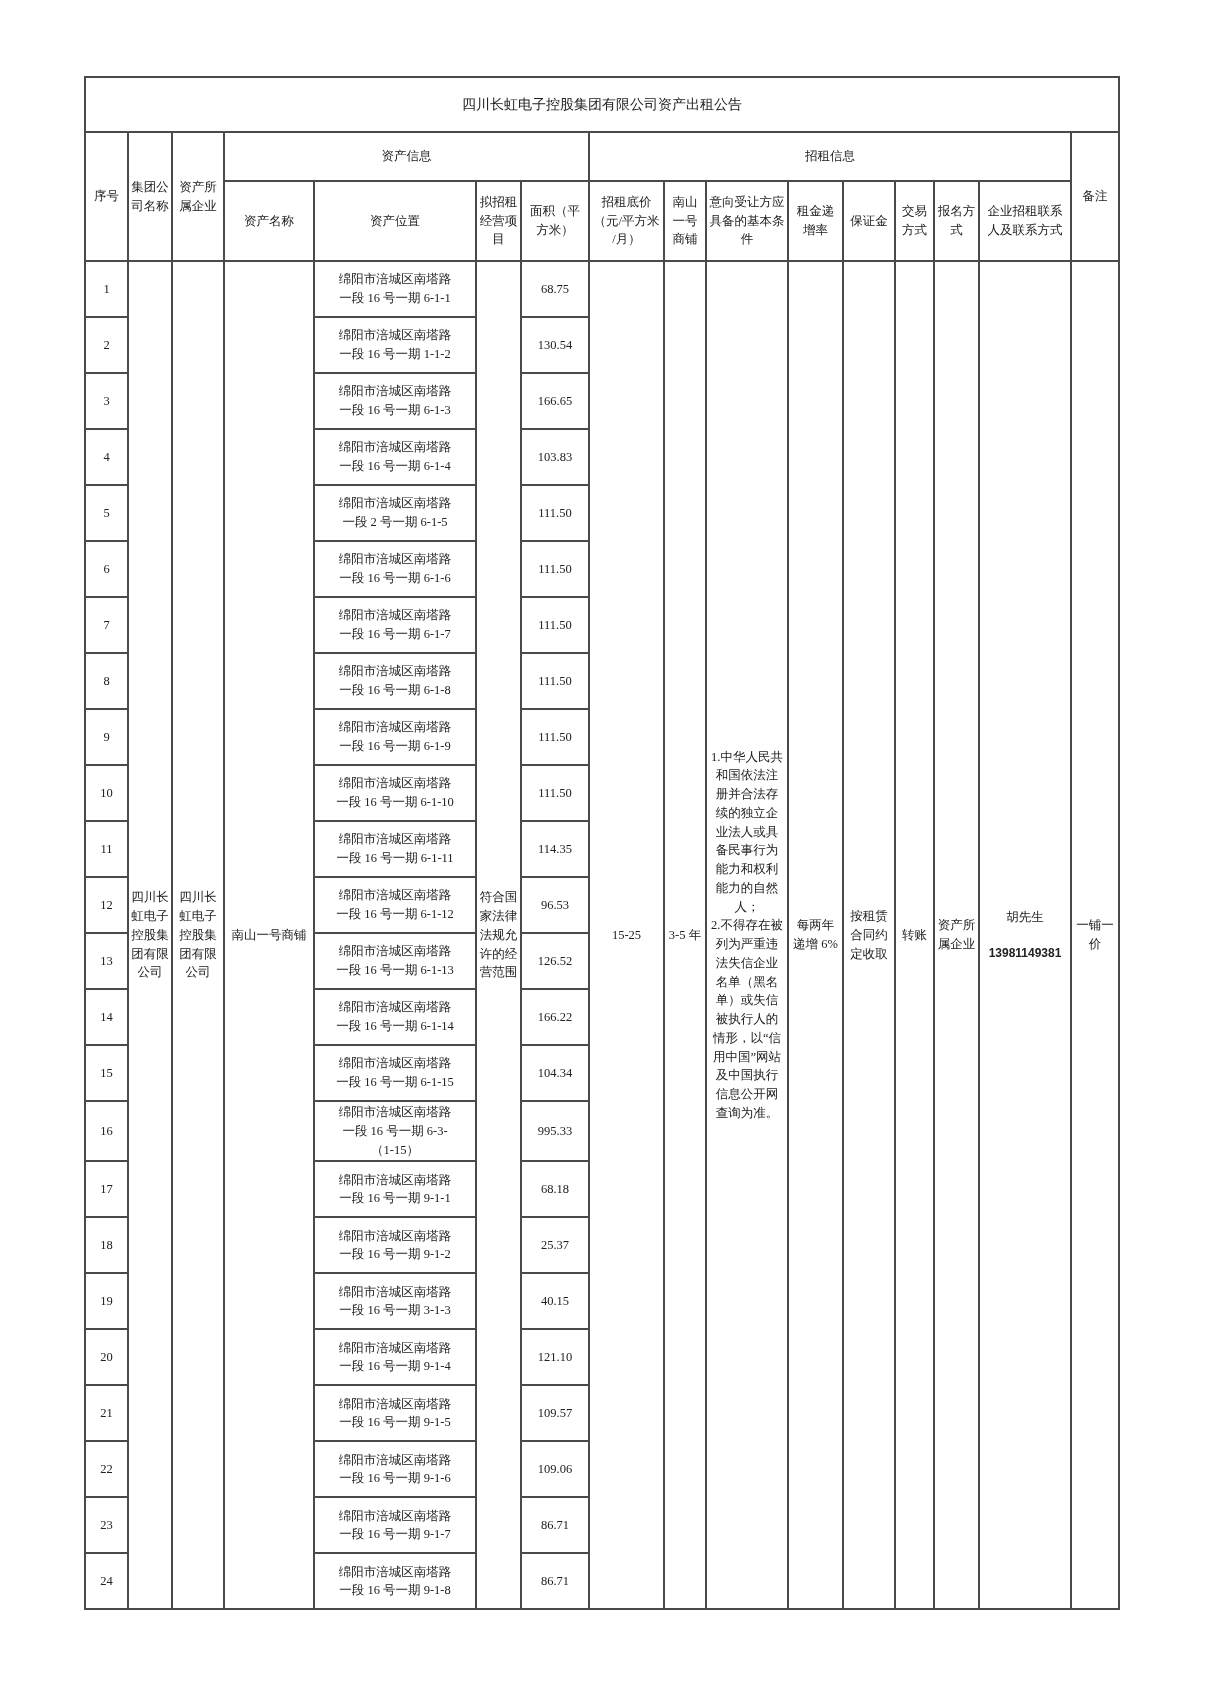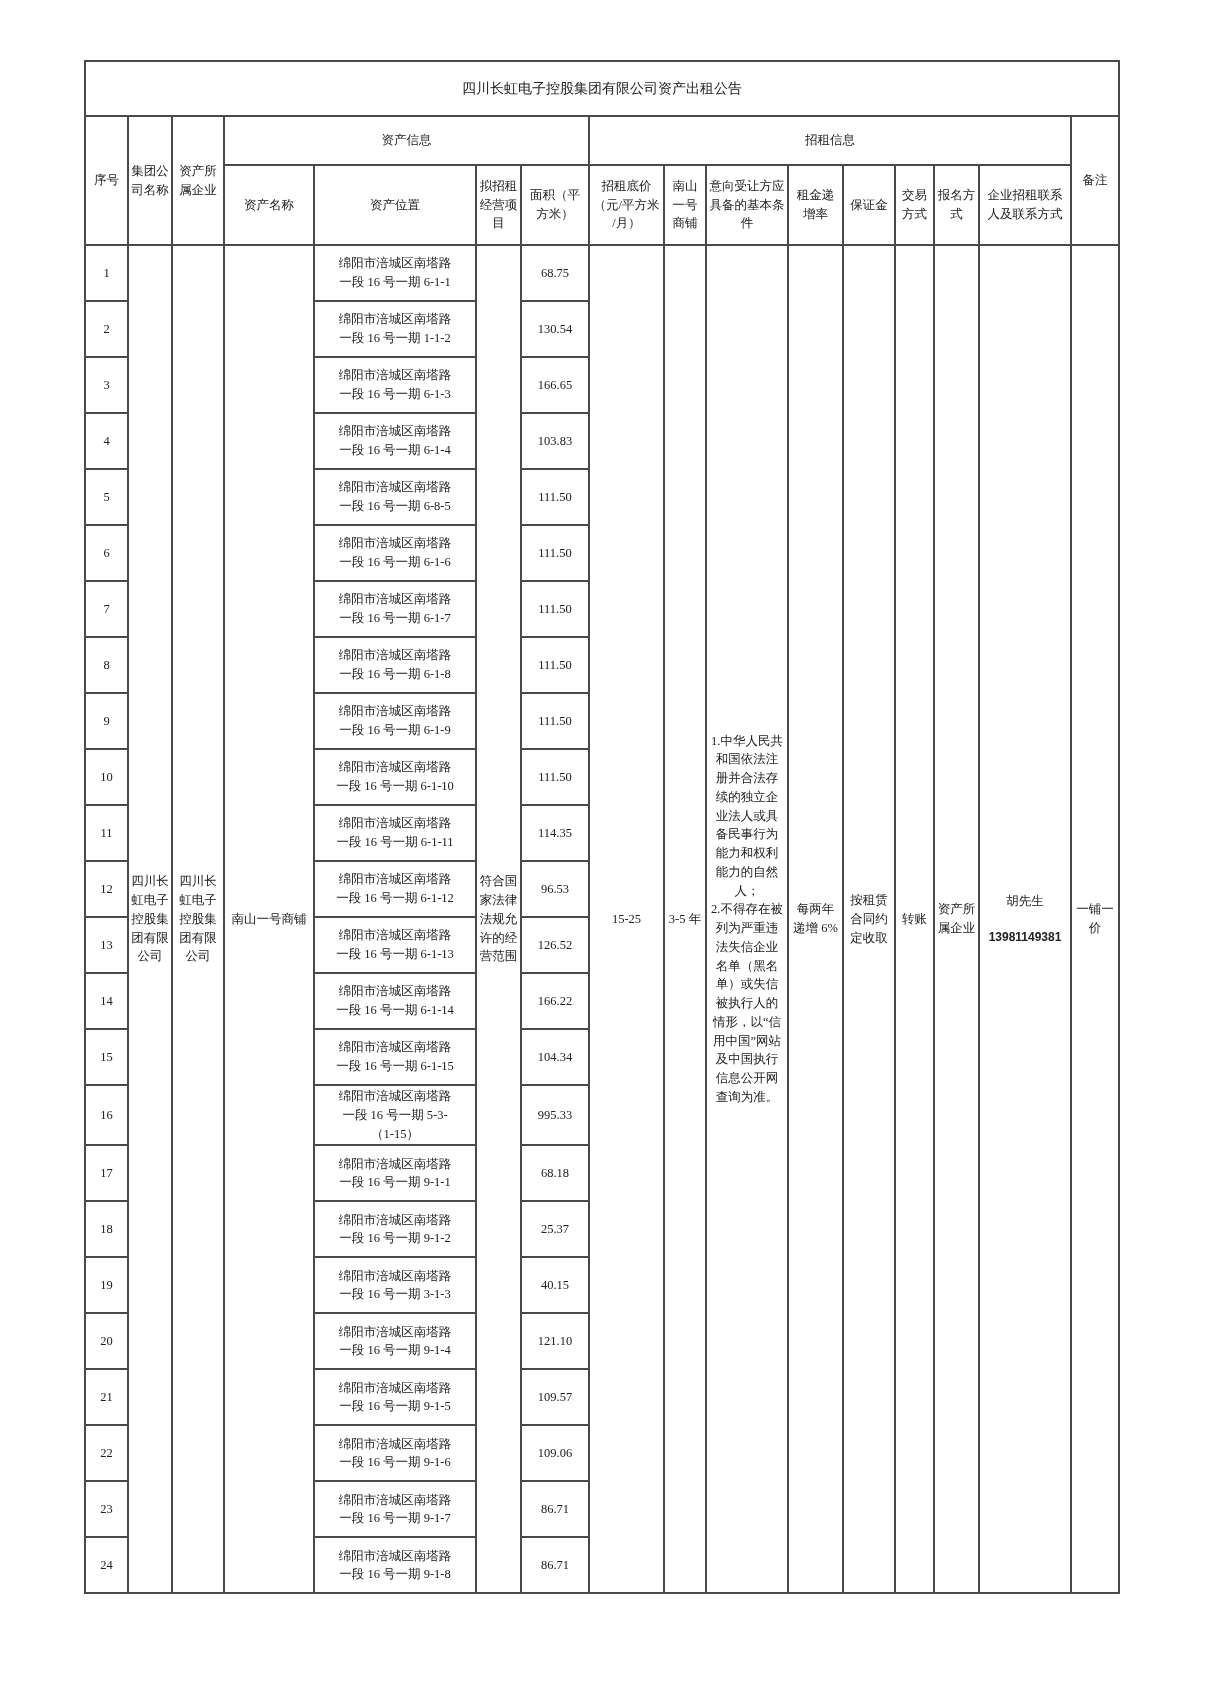--- a/index.html
+++ b/index.html
@@ -1,21 +1,21 @@
 <!DOCTYPE html>
 <html><head>
 <meta charset="utf-8">
 <style>
   html,body{margin:0;padding:0;background:#ffffff;}
   body{
     width:1208px;height:1708px;position:relative;
     font-family:"Liberation Serif","DejaVu Serif",serif;
     color:#212121;
   }
-  .sheet{position:absolute;left:84px;top:60px;}
+  .sheet{position:absolute;left:84px;top:76px;}
   table{border-collapse:collapse;table-layout:fixed;width:1034px;}
   th,td{
     border:2px solid #4a4a4a;
     text-align:center;vertical-align:middle;
     font-weight:normal;
     font-size:12.5px;line-height:1.5;
     padding:1px 2px;
     white-space:pre-line;
     overflow:hidden;
   }
@@ -115,21 +115,21 @@
           <td class="loc">绵阳市涪城区南塔路一段 16 号一期 6-1-3</td>
           <td>166.65</td>
         </tr>
         <tr>
           <td>4</td>
           <td class="loc">绵阳市涪城区南塔路一段 16 号一期 6-1-4</td>
           <td>103.83</td>
         </tr>
         <tr>
           <td>5</td>
-          <td class="loc">绵阳市涪城区南塔路一段 16 号一期 6-8-5</td>
+          <td class="loc">绵阳市涪城区南塔路一段 2 号一期 6-1-5</td>
           <td>111.50</td>
         </tr>
         <tr>
           <td>6</td>
           <td class="loc">绵阳市涪城区南塔路一段 16 号一期 6-1-6</td>
           <td>111.50</td>
         </tr>
         <tr>
           <td>7</td>
           <td class="loc">绵阳市涪城区南塔路一段 16 号一期 6-1-7</td>
@@ -170,21 +170,21 @@
           <td class="loc">绵阳市涪城区南塔路一段 16 号一期 6-1-14</td>
           <td>166.22</td>
         </tr>
         <tr>
           <td>15</td>
           <td class="loc">绵阳市涪城区南塔路一段 16 号一期 6-1-15</td>
           <td>104.34</td>
         </tr>
         <tr>
           <td>16</td>
-          <td class="loc">绵阳市涪城区南塔路一段 16 号一期 5-3-（1-15）</td>
+          <td class="loc">绵阳市涪城区南塔路一段 16 号一期 6-3-（1-15）</td>
           <td>995.33</td>
         </tr>
         <tr>
           <td>17</td>
           <td class="loc">绵阳市涪城区南塔路一段 16 号一期 9-1-1</td>
           <td>68.18</td>
         </tr>
         <tr>
           <td>18</td>
           <td class="loc">绵阳市涪城区南塔路一段 16 号一期 9-1-2</td>

